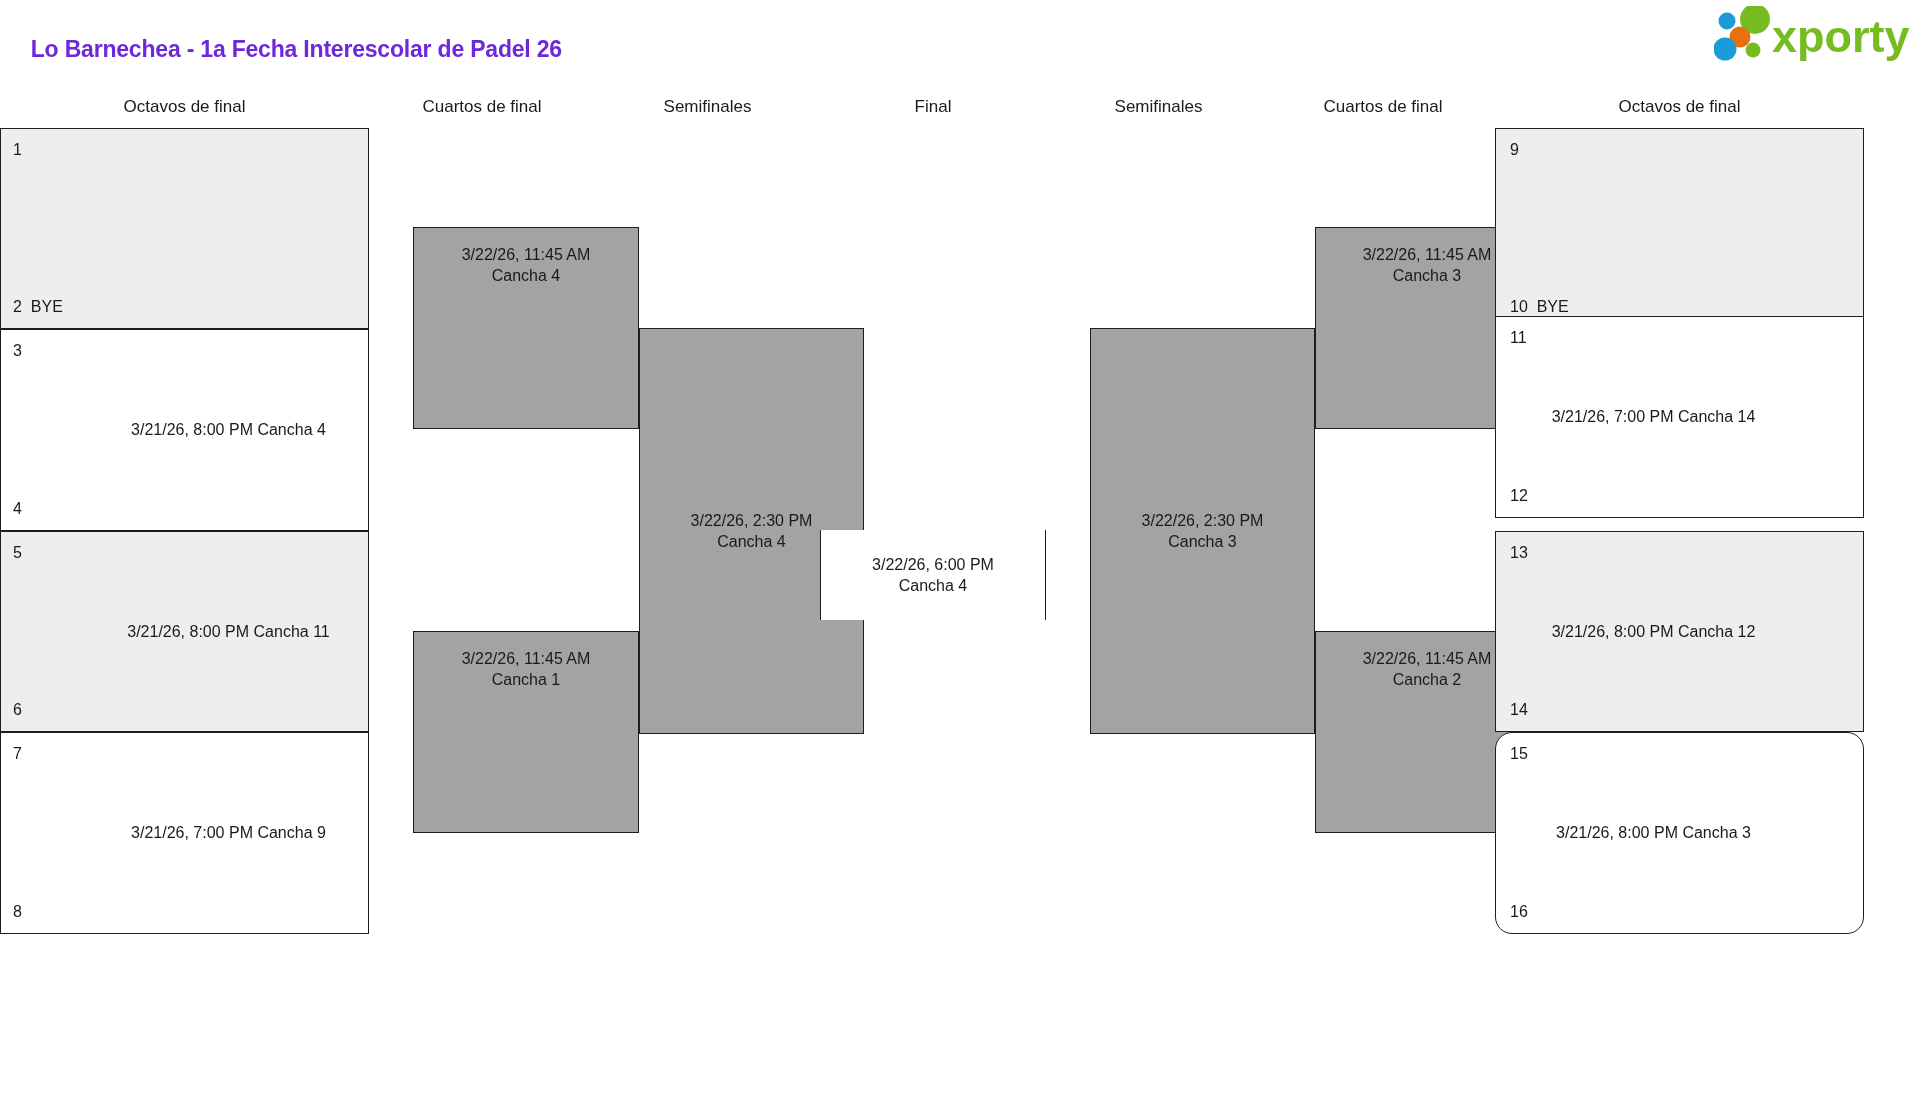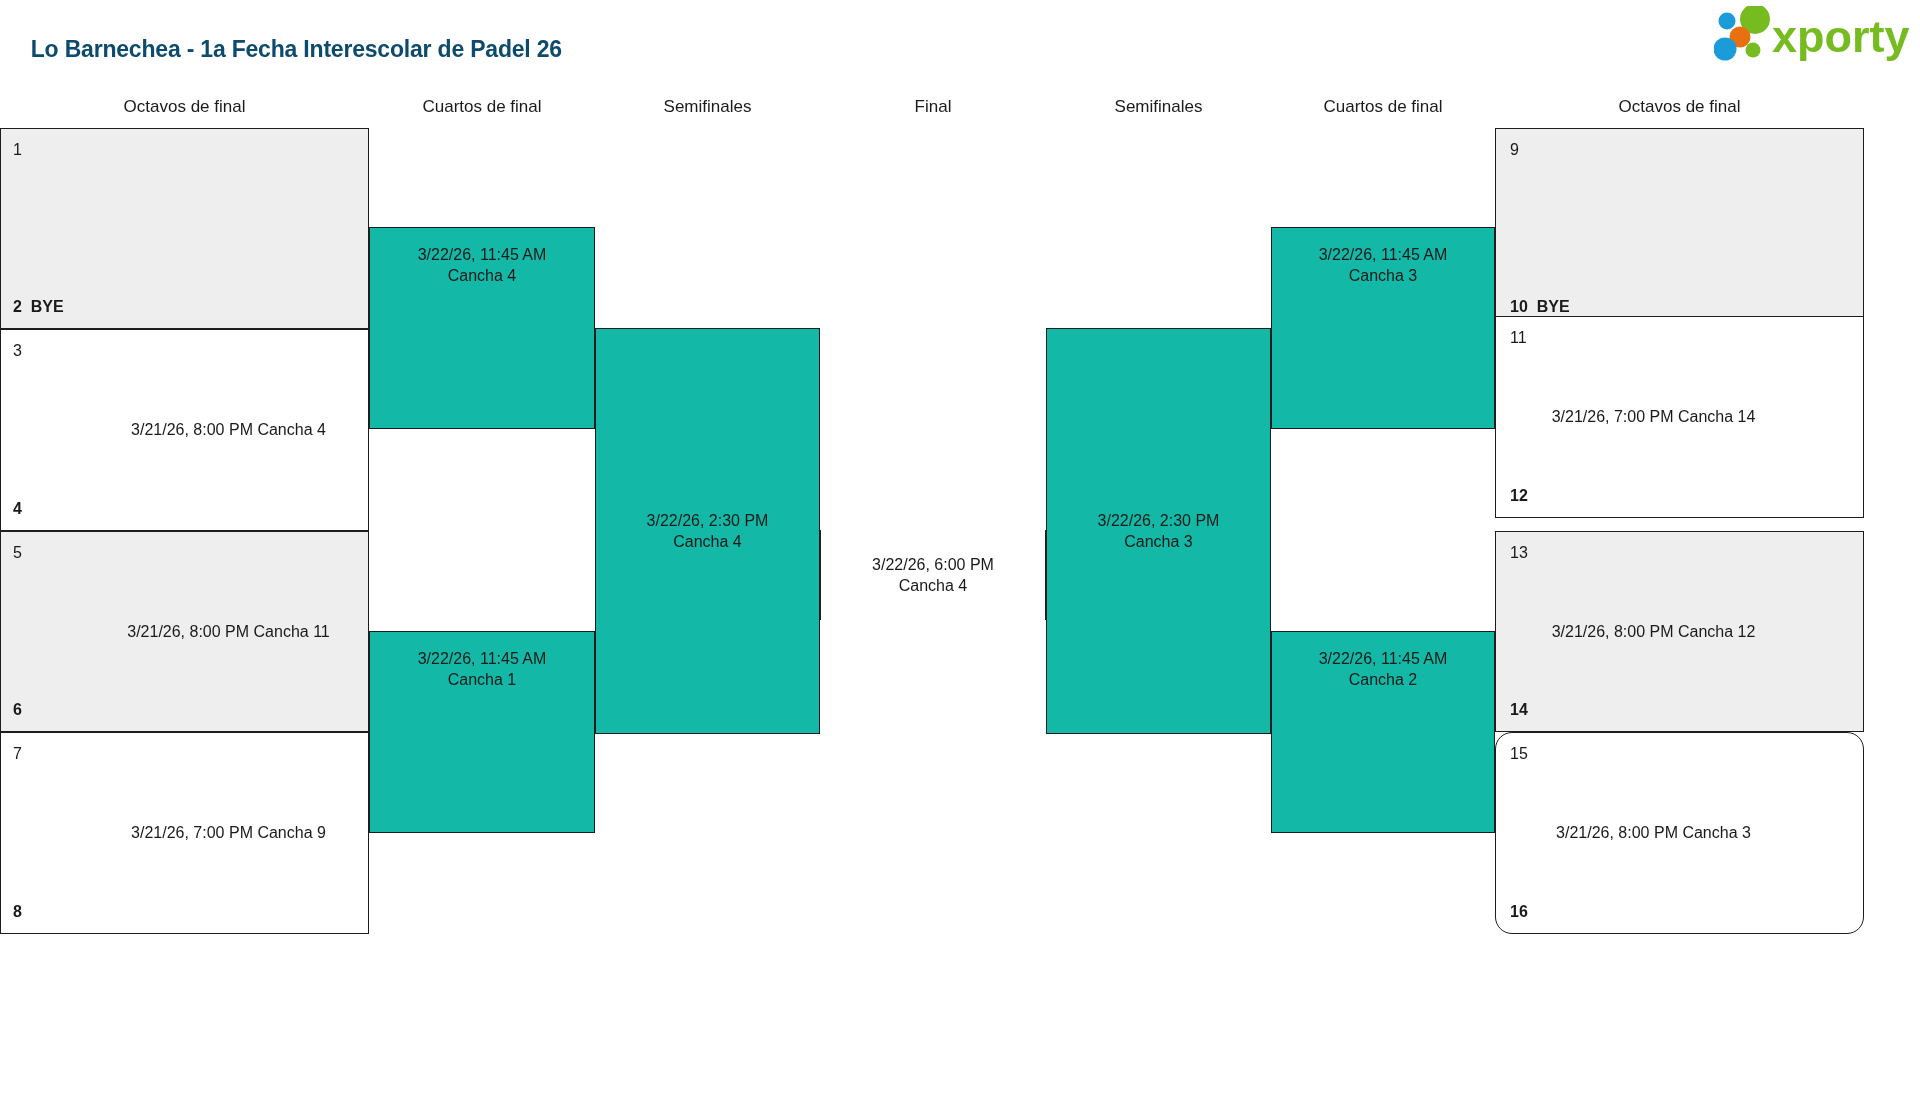--- a/index.html
+++ b/index.html
@@ -9,21 +9,21 @@
     font-family:"Liberation Sans","DejaVu Sans",sans-serif;
     color:#111111;
     overflow:hidden;
     position:relative;
   }
   .page{position:absolute;left:0;top:0;width:1920px;height:1100px;}
 
   
   .title{
     position:absolute;left:6px;top:4px;
-    font-size:23px;line-height:30px;font-weight:700;color:#0c4a6e;
+    font-size:23px;line-height:30px;font-weight:700;color:#6d28d9;
     letter-spacing:-0.2px;white-space:pre;
   }
   .title .l2{display:block;}
 
   .logo{position:absolute;left:1714px;top:6px;width:196px;height:56px;}
   .logo svg{display:block;}
 
   
   .rhead{
     position:absolute;top:96px;height:22px;
@@ -39,38 +39,39 @@
     background:#ffffff;
   }
   .slotbox.shaded{background:#eeeeee;}
 
   .seed{
     position:absolute;
     font-size:16px;line-height:20px;color:#1a1a1a;
     white-space:nowrap;
   }
   .seed.top{top:11px;}
-  .seed.bot{bottom:11px;font-weight:bold;}
+  .seed.bot{bottom:11px;}
   .seed.l{left:12px;}
   .seed.r{left:14px;}
 
   .matchinfo{
     position:absolute;left:0;right:0;
     text-align:center;
     font-size:16px;line-height:20px;color:#1a1a1a;
     white-space:nowrap;
   }
   .matchinfo.r16{top:50%;transform:translateY(-50%);padding-left:52px;margin-left:36px;}
   .matchinfo.r16r{top:50%;transform:translateY(-50%);padding-right:52px;}
 
   .gamebox{
     position:absolute;
     border:1.3px solid #1d1d1d;
     box-sizing:border-box;
-    background:#14b8a6;
+    background:#a3a3a3;
+    margin-left:44px;
   }
   .gamebox .lbl{
     position:absolute;left:0;right:0;
     text-align:center;
     font-size:16px;line-height:21px;color:#1a1a1a;
     white-space:pre-line;
   }
   .gamebox .lbl.topish{top:16px;}
   .gamebox .lbl.centered{top:50%;transform:translateY(-50%);}
 

